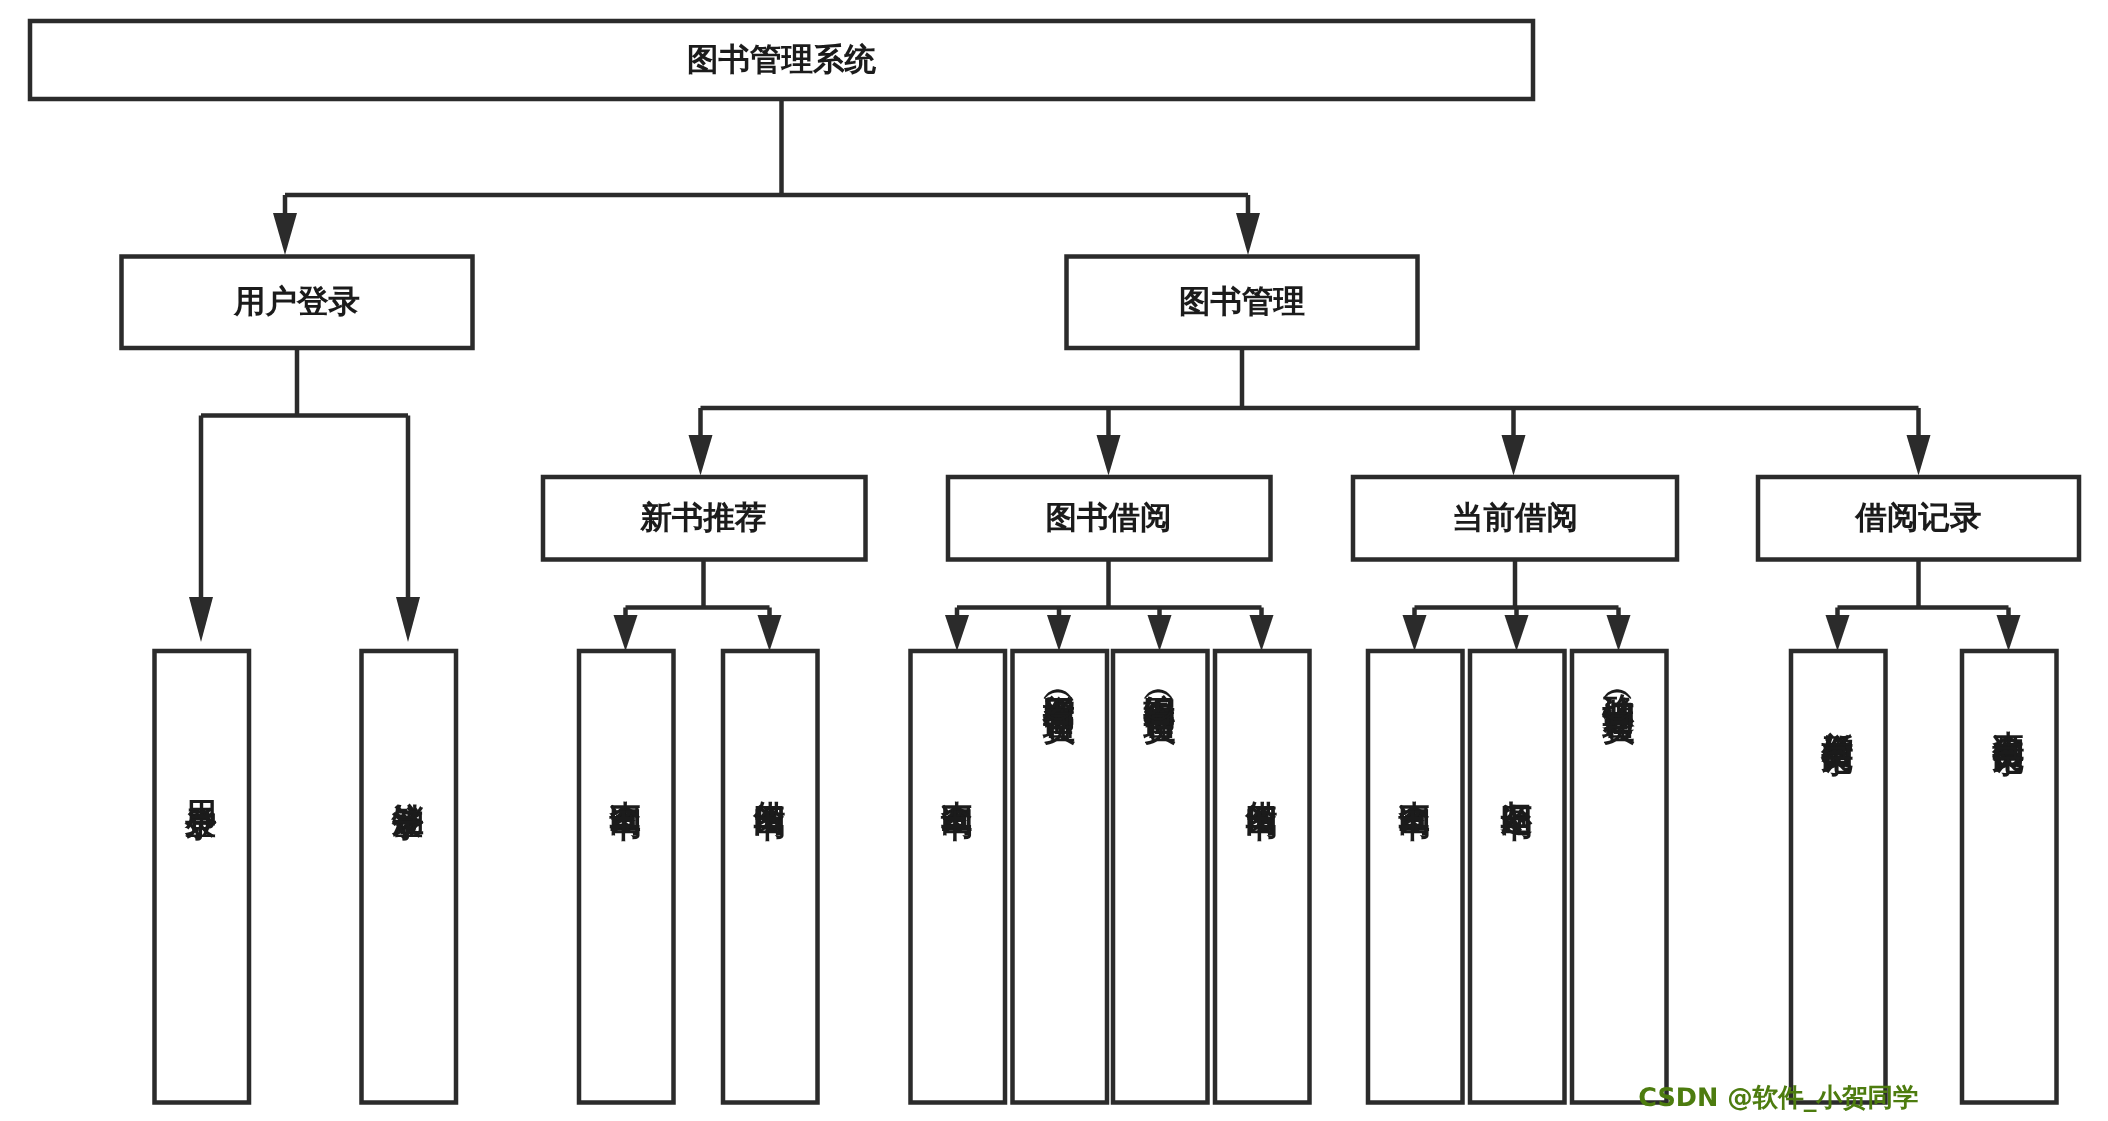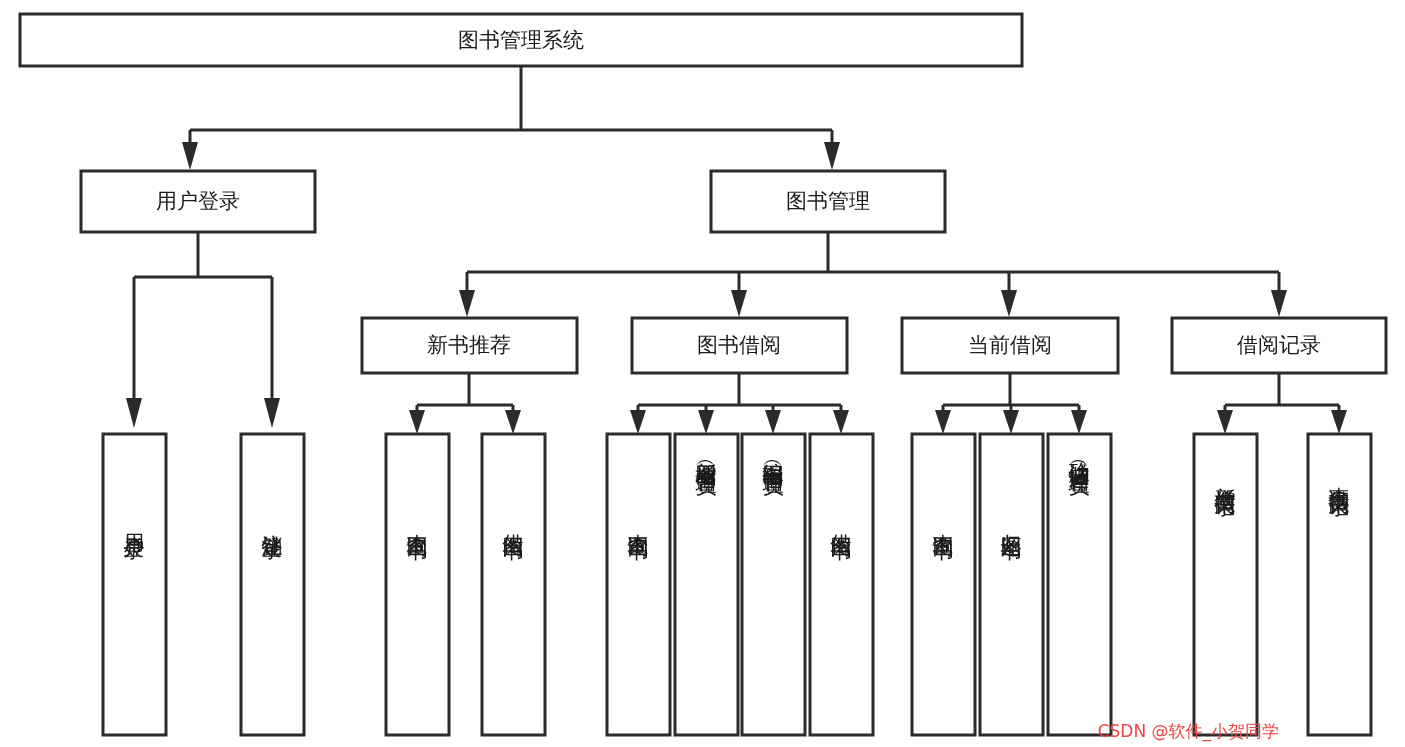--- a/index.html
+++ b/index.html
@@ -11,20 +11,21 @@
     width: 1405px;
     height: 747px;
     font-family: "DejaVu Sans", "Liberation Sans", sans-serif;
     overflow: hidden;
   }
   #diagram-root {
     position: relative;
     width: 1287px;
     height: 747px;
     background: #ffffff;
+    font-weight: bold;
   }
   svg#tree-svg {
     position: absolute;
     left: 0;
     top: 0;
     width: 1405px;
     height: 747px;
   }
   .node-box {
     fill: #ffffff;
@@ -54,21 +55,21 @@
   .arrow-head {
     fill: #2b2b2b;
     stroke: none;
   }
   .watermark {
     position: absolute;
     right: 8px;
     bottom: 4px;
     font-family: "DejaVu Sans", "Liberation Sans", sans-serif;
     font-size: 17px;
-    color: #ef4444;
+    color: #4d7c0f;
     white-space: nowrap;
     pointer-events: none;
   }
 </style>
 </head>
 <body>
 
 <div id="diagram-root">
 
   <svg id="tree-svg" viewBox="0 0 1405 747">

